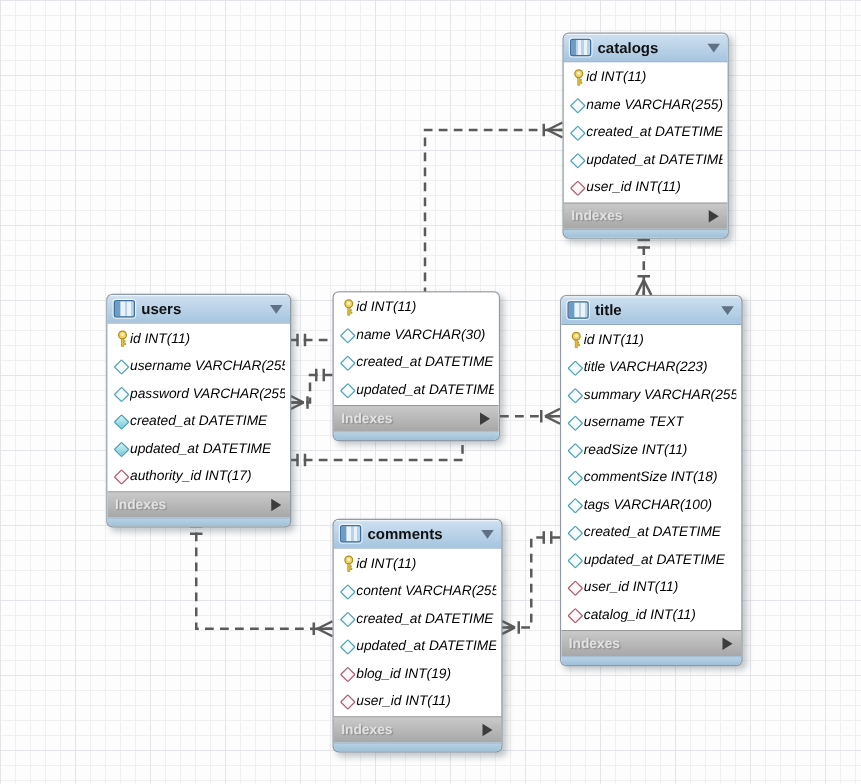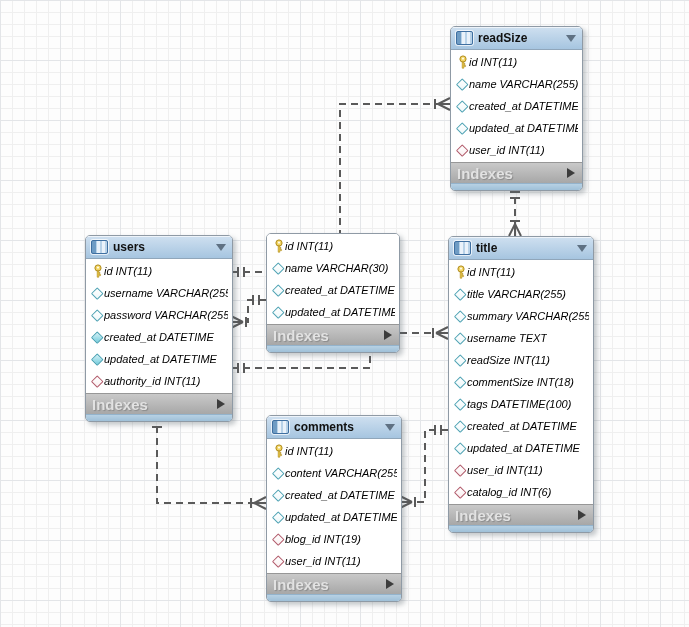--- a/index.html
+++ b/index.html
@@ -51,21 +51,21 @@
   .icon-diamond::before{border:1.4px solid #4fa3b4;background:linear-gradient(135deg,#ffffff,#eef8fa);}
   .icon-diamond-filled::before{border:1.4px solid #44a0b2;background:linear-gradient(135deg,#d6f2f7,#72ccdd);}
   .icon-diamond-fk::before{border:1.4px solid #b25b6b;background:linear-gradient(135deg,#ffffff,#faf0f1);}
   .c-label{font-size:11px;color:#000;overflow:hidden;}
   .t-footer{
     height:20px;display:flex;align-items:center;padding:0 7px 0 6px;
     background:linear-gradient(#c9c9c9,#a7a7a7);
     border-top:1px solid #979797;cursor:pointer;
   }
   .t-footer-label{
-    flex:1;font-size:15px;font-weight:bold;color:#e2e2e2;
+    flex:1;font-size:11px;font-weight:bold;color:#e2e2e2;
     text-shadow:1px 1px 1px #8a8a8a;
   }
   .t-footer-arrow{
     width:0;height:0;border-top:5px solid transparent;border-bottom:5px solid transparent;
     border-left:8px solid #3c3c3c;flex:0 0 auto;
   }
   .t-strip{height:6px;background:linear-gradient(#b7d1e4,#9fc0d8);border-top:1px solid #93b3cc;}
 </style>
 </head>
 <body>
@@ -112,21 +112,21 @@
       <line x1="162" y1="427" x2="152" y2="427" class="rel-marker"></line>
       <line x1="254" y1="503" x2="266" y2="503" class="rel-marker"></line>
       <line x1="254" y1="503" x2="266" y2="497" class="rel-marker"></line>
       <line x1="254" y1="503" x2="266" y2="509" class="rel-marker"></line>
       <line x1="251" y1="508" x2="251" y2="498" class="rel-marker"></line>
     </svg>
   <div id="tables">
       <div class="table-card" style="left: 450px; top: 26px; width: 131px;">
     <div class="t-header">
       <span class="t-icon"></span>
-      <span class="t-title">readSize</span>
+      <span class="t-title">catalogs</span>
       <span class="t-collapse"></span>
     </div>
     <div class="t-body">
           <div class="t-row">
     <span class="c-icon">
               <svg width="10" height="14" viewBox="0 0 10 14" xmlns="http://www.w3.org/2000/svg">
                 <circle cx="5" cy="4" r="3.1" fill="#f2d563" stroke="#b08c1e" stroke-width="1"></circle>
                 <circle cx="5" cy="3.6" r="1.1" fill="#fffbe8"></circle>
                 <path d="M4.2 7 L4.2 13.2 L5.8 13.2 L5.8 11.6 L7.6 11.6 L7.6 10.5 L5.8 10.5 L5.8 9.6 L7 9.6 L7 8.5 L5.8 8.5 L5.8 7 Z" fill="#e8c53c" stroke="#b08c1e" stroke-width="0.6"></path>
               </svg>
@@ -184,21 +184,21 @@
           <div class="t-row">
     <span class="c-icon icon-diamond-filled"></span>
     <span class="c-label">created_at DATETIME</span>
   </div>
           <div class="t-row">
     <span class="c-icon icon-diamond-filled"></span>
     <span class="c-label">updated_at DATETIME</span>
   </div>
           <div class="t-row">
     <span class="c-icon icon-diamond-fk"></span>
-    <span class="c-label">authority_id INT(11)</span>
+    <span class="c-label">authority_id INT(17)</span>
   </div>
         </div>
     <div class="t-footer">
       <span class="t-footer-label">Indexes</span>
       <span class="t-footer-arrow"></span>
     </div>
     <div class="t-strip"></div>
   </div>
       <div class="table-card" style="left: 266px; top: 233px; width: 132px;">
     <div class="t-body">
@@ -243,57 +243,57 @@
               <svg width="10" height="14" viewBox="0 0 10 14" xmlns="http://www.w3.org/2000/svg">
                 <circle cx="5" cy="4" r="3.1" fill="#f2d563" stroke="#b08c1e" stroke-width="1"></circle>
                 <circle cx="5" cy="3.6" r="1.1" fill="#fffbe8"></circle>
                 <path d="M4.2 7 L4.2 13.2 L5.8 13.2 L5.8 11.6 L7.6 11.6 L7.6 10.5 L5.8 10.5 L5.8 9.6 L7 9.6 L7 8.5 L5.8 8.5 L5.8 7 Z" fill="#e8c53c" stroke="#b08c1e" stroke-width="0.6"></path>
               </svg>
             </span>
     <span class="c-label">id INT(11)</span>
   </div>
           <div class="t-row">
     <span class="c-icon icon-diamond"></span>
-    <span class="c-label">title VARCHAR(255)</span>
+    <span class="c-label">title VARCHAR(223)</span>
   </div>
           <div class="t-row">
     <span class="c-icon icon-diamond"></span>
     <span class="c-label">summary VARCHAR(255)</span>
   </div>
           <div class="t-row">
     <span class="c-icon icon-diamond"></span>
     <span class="c-label">username TEXT</span>
   </div>
           <div class="t-row">
     <span class="c-icon icon-diamond"></span>
     <span class="c-label">readSize INT(11)</span>
   </div>
           <div class="t-row">
     <span class="c-icon icon-diamond"></span>
     <span class="c-label">commentSize INT(18)</span>
   </div>
           <div class="t-row">
     <span class="c-icon icon-diamond"></span>
-    <span class="c-label">tags DATETIME(100)</span>
+    <span class="c-label">tags VARCHAR(100)</span>
   </div>
           <div class="t-row">
     <span class="c-icon icon-diamond"></span>
     <span class="c-label">created_at DATETIME</span>
   </div>
           <div class="t-row">
     <span class="c-icon icon-diamond"></span>
     <span class="c-label">updated_at DATETIME</span>
   </div>
           <div class="t-row">
     <span class="c-icon icon-diamond-fk"></span>
     <span class="c-label">user_id INT(11)</span>
   </div>
           <div class="t-row">
     <span class="c-icon icon-diamond-fk"></span>
-    <span class="c-label">catalog_id INT(6)</span>
+    <span class="c-label">catalog_id INT(11)</span>
   </div>
         </div>
     <div class="t-footer">
       <span class="t-footer-label">Indexes</span>
       <span class="t-footer-arrow"></span>
     </div>
     <div class="t-strip"></div>
   </div>
       <div class="table-card" style="left: 266px; top: 415px; width: 134px;">
     <div class="t-header">

